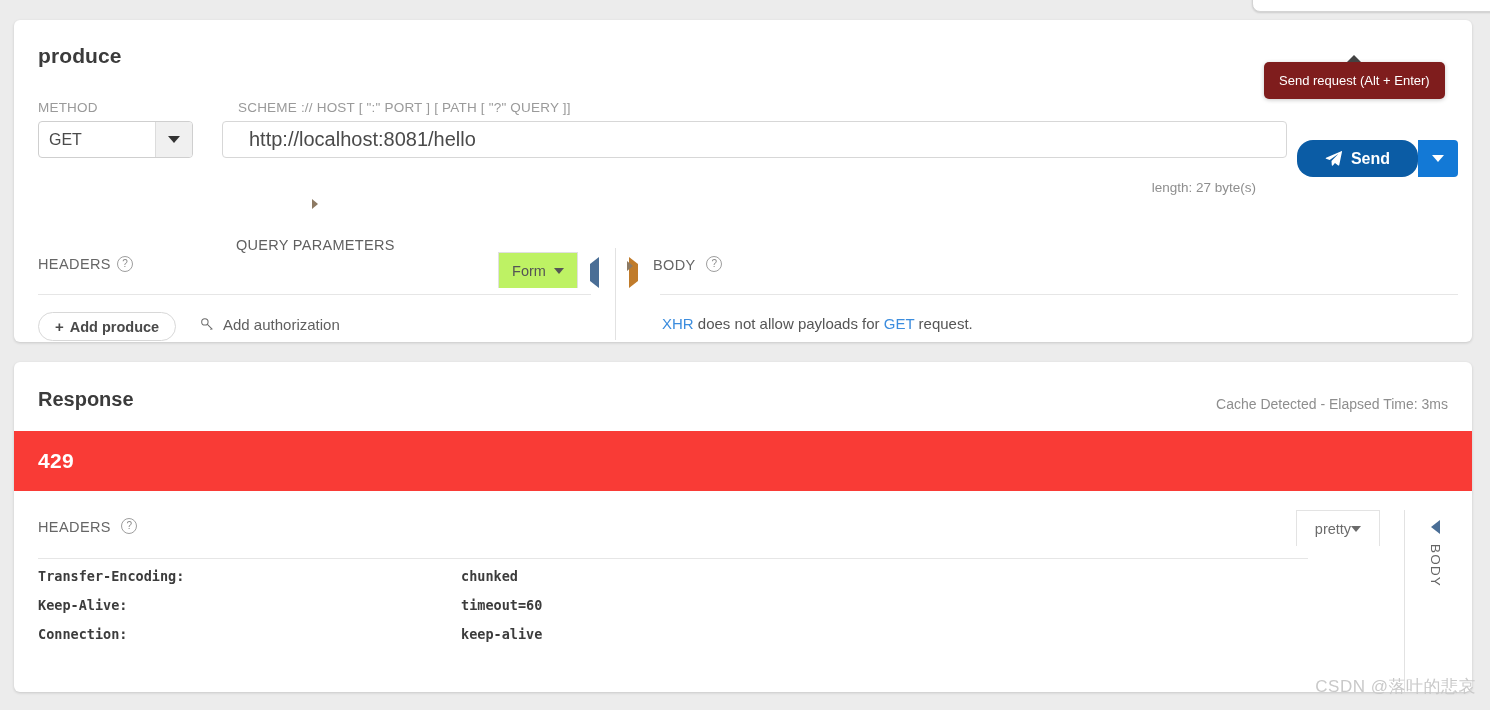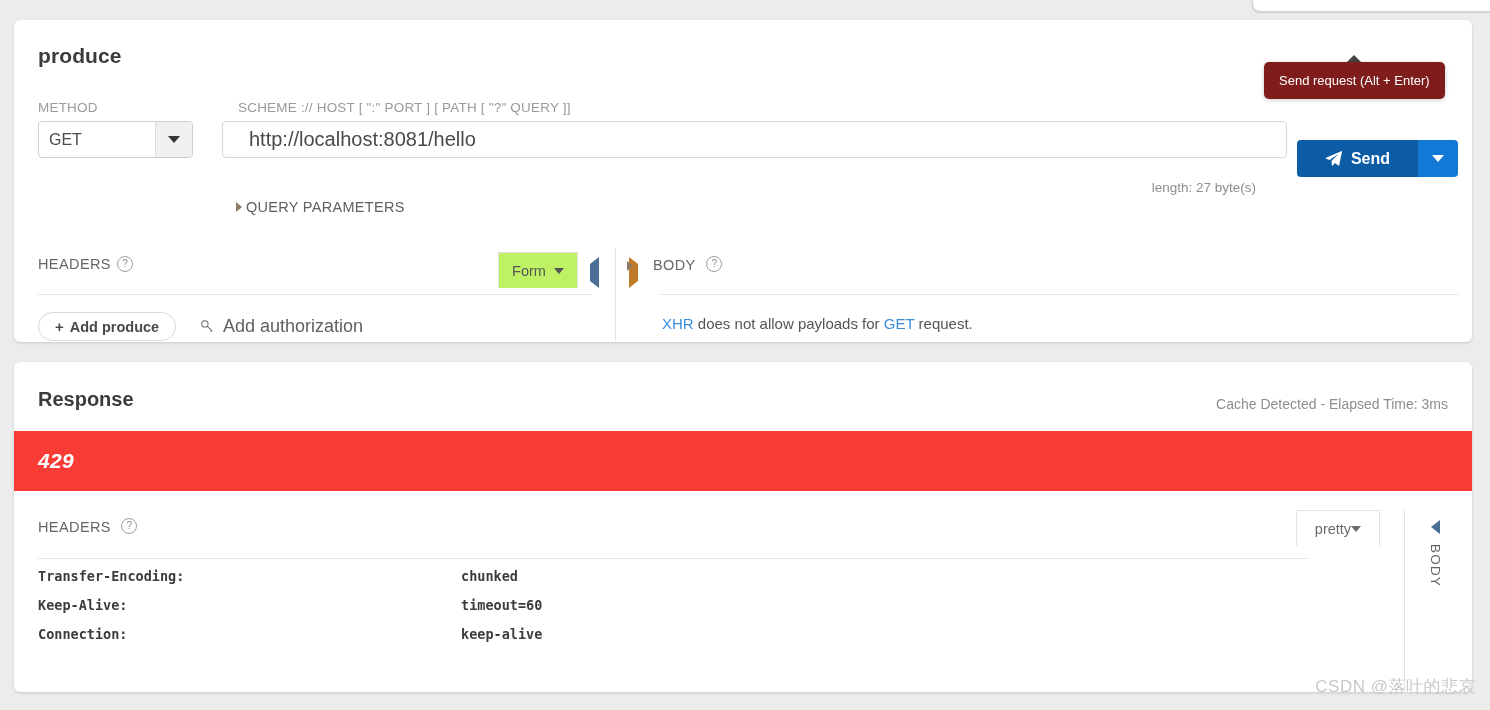--- a/index.html
+++ b/index.html
@@ -165,20 +165,21 @@
     flex: 1;
     background: #0b5ca5;
     color: #fff;
     display: flex;
     align-items: center;
     justify-content: center;
     gap: 9px;
     font-size: 16px;
     font-weight: bold;
     cursor: pointer;
+    border-radius: 16px;
   }
   .send-caret {
     width: 40px;
     background: #1379d6;
     display: flex;
     align-items: center;
     justify-content: center;
     cursor: pointer;
   }
   .send-caret .tri-down { border-top-color: #fff; }
@@ -207,22 +208,23 @@
     border-right: 7px solid transparent;
     border-bottom: 7px solid #434343;
   }
 
   .query-params {
     position: absolute;
     left: 222px;
     top: 179px;
     display: flex;
     align-items: center;
-    gap: 4px;
-    cursor: pointer;
+    gap: 28px;
+    cursor: pointer;
+    flex-direction: column;
   }
   .query-params .txt {
     font-size: 14.5px;
     color: #606060;
     letter-spacing: .3px;
   }
 
   
   .split-divider {
     position: absolute;
@@ -320,21 +322,21 @@
   }
   .add-header-btn .plus { margin-right: 6px; font-size: 15px; }
 
   .add-auth {
     position: absolute;
     left: 186px;
     top: 296px;
     display: flex;
     align-items: center;
     gap: 8px;
-    font-size: 18px;
+    font-size: 15px;
     color: #5f5f5f;
     cursor: pointer;
   }
 
   .body-head {
     position: absolute;
     left: 613px;
     top: 236px;
     width: 835px;
     display: flex;
@@ -376,21 +378,20 @@
   }
   .status-bar {
     position: absolute;
     left: 0;
     top: 69px;
     width: 100%;
     height: 60px;
     background: #f93b36;
     display: flex;
     align-items: center;
-    font-style: italic;
   }
   .status-code {
     margin-left: 24px;
     font-size: 21px;
     font-weight: bold;
     color: #fff;
     letter-spacing: .3px;
   }
 
   .resp-headers-head {

